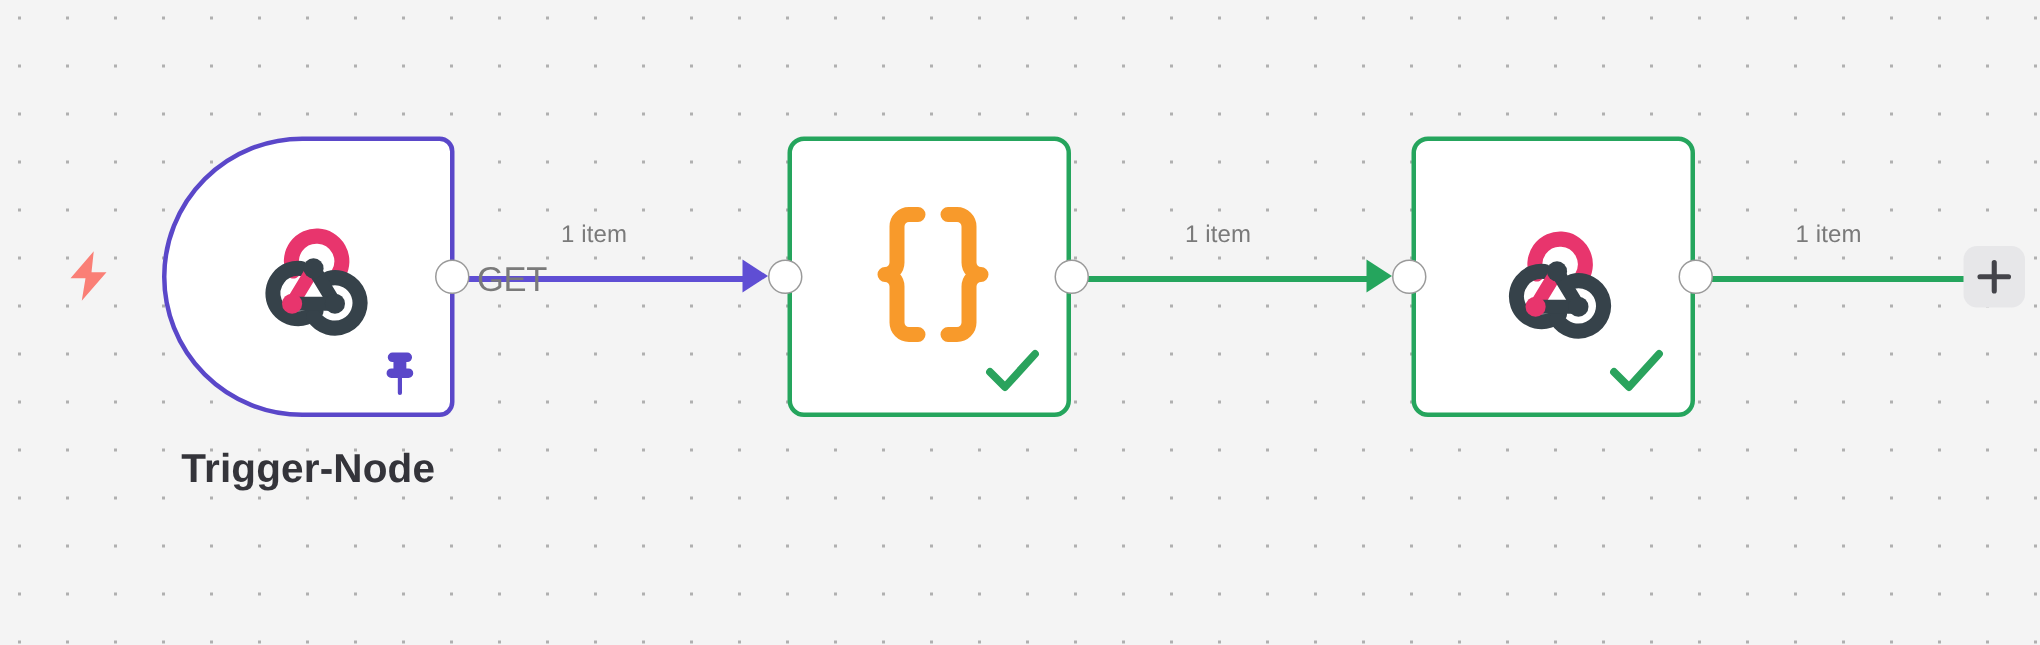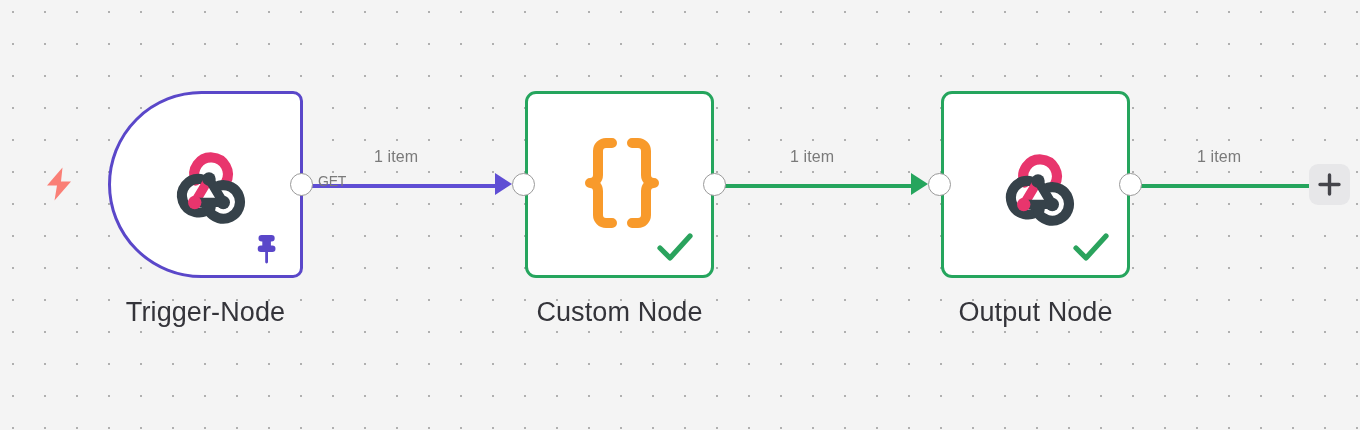--- a/index.html
+++ b/index.html
@@ -131,39 +131,39 @@
   .edge-label {
     position: absolute;
     font-size: 16px;
     color: #7a7a7a;
     white-space: nowrap;
     z-index: 4;
     letter-spacing: 0.1px;
   }
   .method-label {
     position: absolute;
-    font-size: 14px;
+    font-size: 23px;
     color: #7a7a7a;
     white-space: nowrap;
     z-index: 5;
     background: transparent;
     letter-spacing: -0.2px;
   }
 
   
   .node-caption {
     position: absolute;
     top: 297px;
     font-size: 27px;
     color: #34343a;
     text-align: center;
     white-space: nowrap;
     letter-spacing: 0.1px;
   }
-  .cap-trigger { left: 108px; width: 195px; }
+  .cap-trigger { left: 108px; width: 195px; font-weight: bold; }
   .cap-custom  { left: 525px; width: 189px; }
   .cap-output  { left: 941px; width: 189px; }
 
   
   .add-button {
     position: absolute;
     left: 1309px;
     top: 164px;
     width: 41px;
     height: 41px;
@@ -229,21 +229,20 @@
         <path d="M38 6 h-6 a8 8 0 0 0 -8 8 v24 a8 8 0 0 1 -8 8 a8 8 0 0 1 8 8 v24 a8 8 0 0 0 8 8 h6" fill="none" stroke="#f89a2b" stroke-width="10" stroke-linecap="round" stroke-linejoin="round"></path>
         <path d="M58 6 h6 a8 8 0 0 1 8 8 v24 a8 8 0 0 0 8 8 a8 8 0 0 0 -8 8 v24 a8 8 0 0 1 -8 8 h-6" fill="none" stroke="#f89a2b" stroke-width="10" stroke-linecap="round" stroke-linejoin="round"></path>
       </svg>
     </div>
     <div class="check-icon">
       <svg viewBox="0 0 40 32" width="40" height="32" aria-hidden="true">
         <path d="M5 17 L15 27 L35 5" fill="none" stroke="#2aa35d" stroke-width="5.2" stroke-linecap="round" stroke-linejoin="round"></path>
       </svg>
     </div>
   </div>
-  <div class="node-caption cap-custom">Custom Node</div>
   <div class="handle" style="left:512px; top:173px;"></div>
   <div class="handle" style="left:703px; top:173px;"></div>
 
   <div class="node node-std node-output">
     <div class="webhook-icon">
       <svg viewBox="0 0 100 100" width="84" height="84" aria-hidden="true">
         <path d="M34 46 A 20 20 0 1 1 70 48" fill="none" stroke="#e8356d" stroke-width="12" stroke-linecap="round"></path>
         <path d="M40 44 A 20 20 0 1 0 52 78" fill="none" stroke="#36424a" stroke-width="12" stroke-linecap="round"></path>
         <path d="M62 52 A 20 20 0 1 1 50 82" fill="none" stroke="#36424a" stroke-width="12" stroke-linecap="round"></path>
         <path d="M33 72 L50 44" fill="none" stroke="#e8356d" stroke-width="11" stroke-linecap="round"></path>
@@ -253,21 +252,20 @@
         <circle cx="33" cy="72" r="8" fill="#e8356d"></circle>
         <circle cx="67" cy="72" r="8" fill="#36424a"></circle>
       </svg>
     </div>
     <div class="check-icon">
       <svg viewBox="0 0 40 32" width="40" height="32" aria-hidden="true">
         <path d="M5 17 L15 27 L35 5" fill="none" stroke="#2aa35d" stroke-width="5.2" stroke-linecap="round" stroke-linejoin="round"></path>
       </svg>
     </div>
   </div>
-  <div class="node-caption cap-output">Output Node</div>
   <div class="handle" style="left:928px; top:173px;"></div>
   <div class="handle" style="left:1119px; top:173px;"></div>
 
   <div class="add-button">
     <svg viewBox="0 0 41 41" width="41" height="41" aria-hidden="true">
       <path d="M20.5 11 V30 M11 20.5 H30" stroke="#44444a" stroke-width="3.4" stroke-linecap="round"></path>
     </svg>
   </div>
 
 </div>

